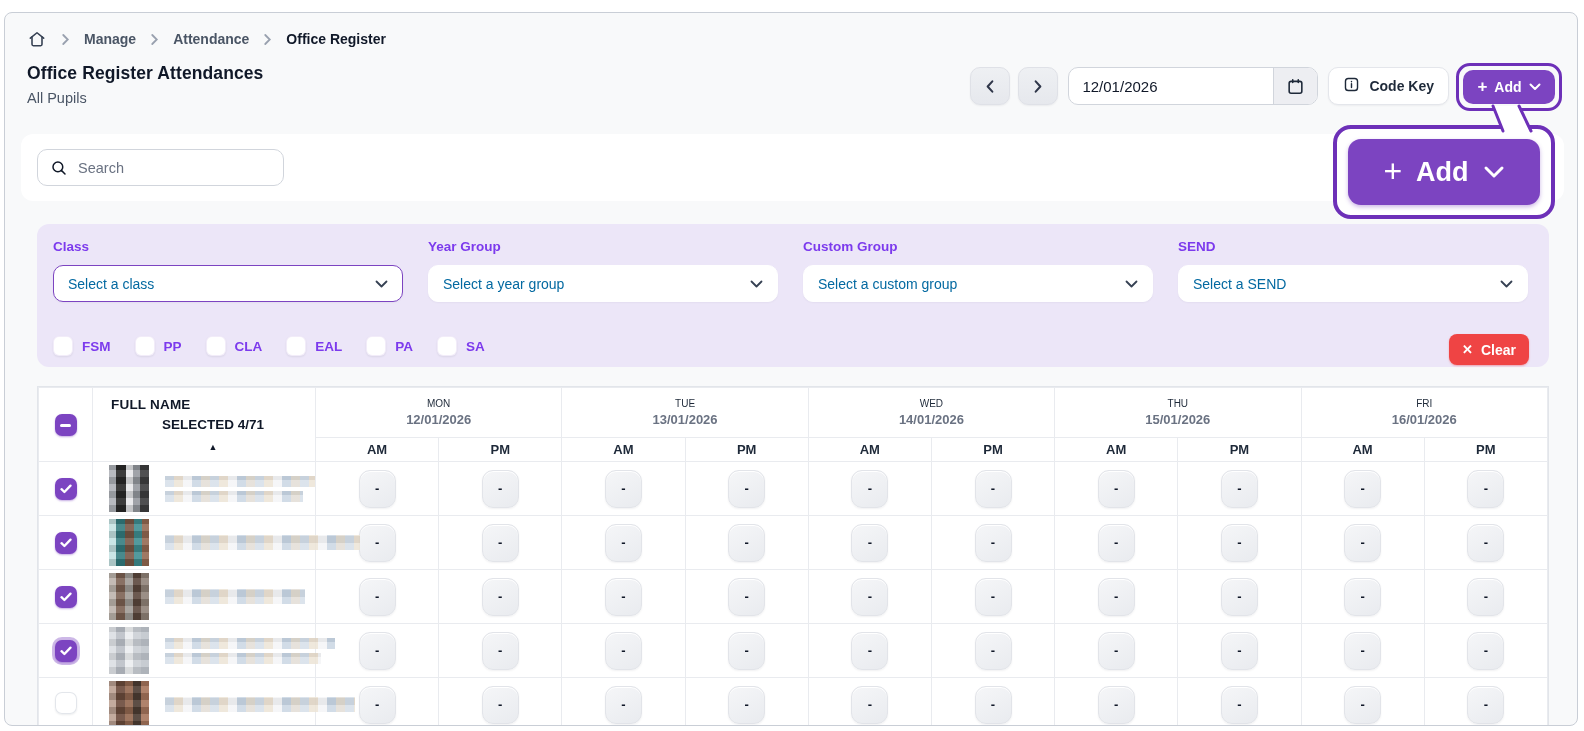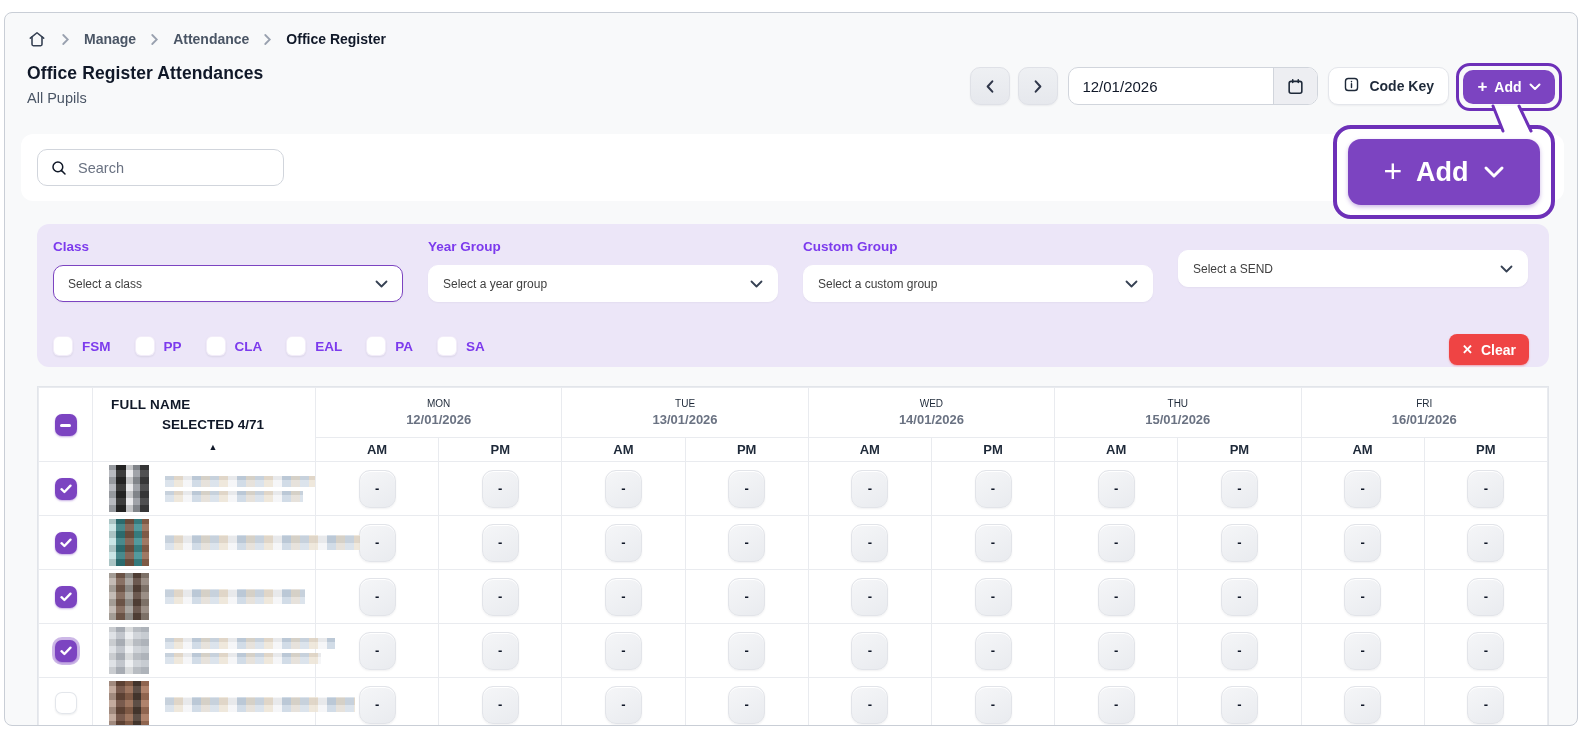--- a/index.html
+++ b/index.html
@@ -63,21 +63,21 @@
     font-family:"Liberation Sans", sans-serif; background:transparent; }
   .search-box input::placeholder { color:#6a7282; }
 
   
   .filter-panel { position:absolute; left:32px; top:211px; width:1512px; height:143px;
     background:#ece6f8; border-radius:12px; }
   .filter-field { position:absolute; top:15px; width:350px; }
   .filter-field .f-label { font-size:13.5px; font-weight:700; color:#7c3aed; }
   .select { margin-top:11px; height:37px; width:350px; background:#fff; border-radius:10px;
     display:flex; align-items:center; justify-content:space-between; padding:0 14px;
-    font-size:12px; color:#404040; box-shadow:0 1px 2px rgba(16,24,40,.04); border:1px solid #ffffff; }
+    font-size:14px; color:#0369a1; box-shadow:0 1px 2px rgba(16,24,40,.04); border:1px solid #ffffff; }
   .select.accent { border:1.5px solid #7c44c1; }
   .ff-0 { left:16px; } .ff-1 { left:391px; } .ff-2 { left:766px; } .ff-3 { left:1141px; }
 
   .flag-row { position:absolute; left:16px; top:112px; display:flex; align-items:center; gap:24px;justify-content:flex-end; }
   .flag { display:flex; align-items:center; gap:9px; }
   .flag-cb { width:20px; height:20px; border-radius:6px; background:#fff;
     box-shadow:inset 0 0 0 1px rgba(124,68,193,.10), 0 1px 2px rgba(16,24,40,.08); }
   .flag-label { font-size:13.5px; font-weight:700; color:#7c3aed; }
 
   .clear-btn { position:absolute; right:20px; top:110px; height:31px; padding:0 13px;
@@ -242,20 +242,21 @@
     <div class="filter-field ff-2">
       <div class="f-label">Custom Group</div>
       <div class="select">
         <span>Select a custom group</span>
         <svg width="13" height="8" viewBox="0 0 13 8" fill="none" stroke="#364153" stroke-width="1.8" stroke-linecap="round" stroke-linejoin="round">
             <path d="M1.5 1.5 L6.5 6.5 L11.5 1.5"></path>
           </svg>
       </div>
     </div>
     <div class="filter-field ff-3">
+      <div class="f-label">SEND</div>
       <div class="select">
         <span>Select a SEND</span>
         <svg width="13" height="8" viewBox="0 0 13 8" fill="none" stroke="#364153" stroke-width="1.8" stroke-linecap="round" stroke-linejoin="round">
             <path d="M1.5 1.5 L6.5 6.5 L11.5 1.5"></path>
           </svg>
       </div>
     </div>
 
     <div class="flag-row">
       <span class="flag">

